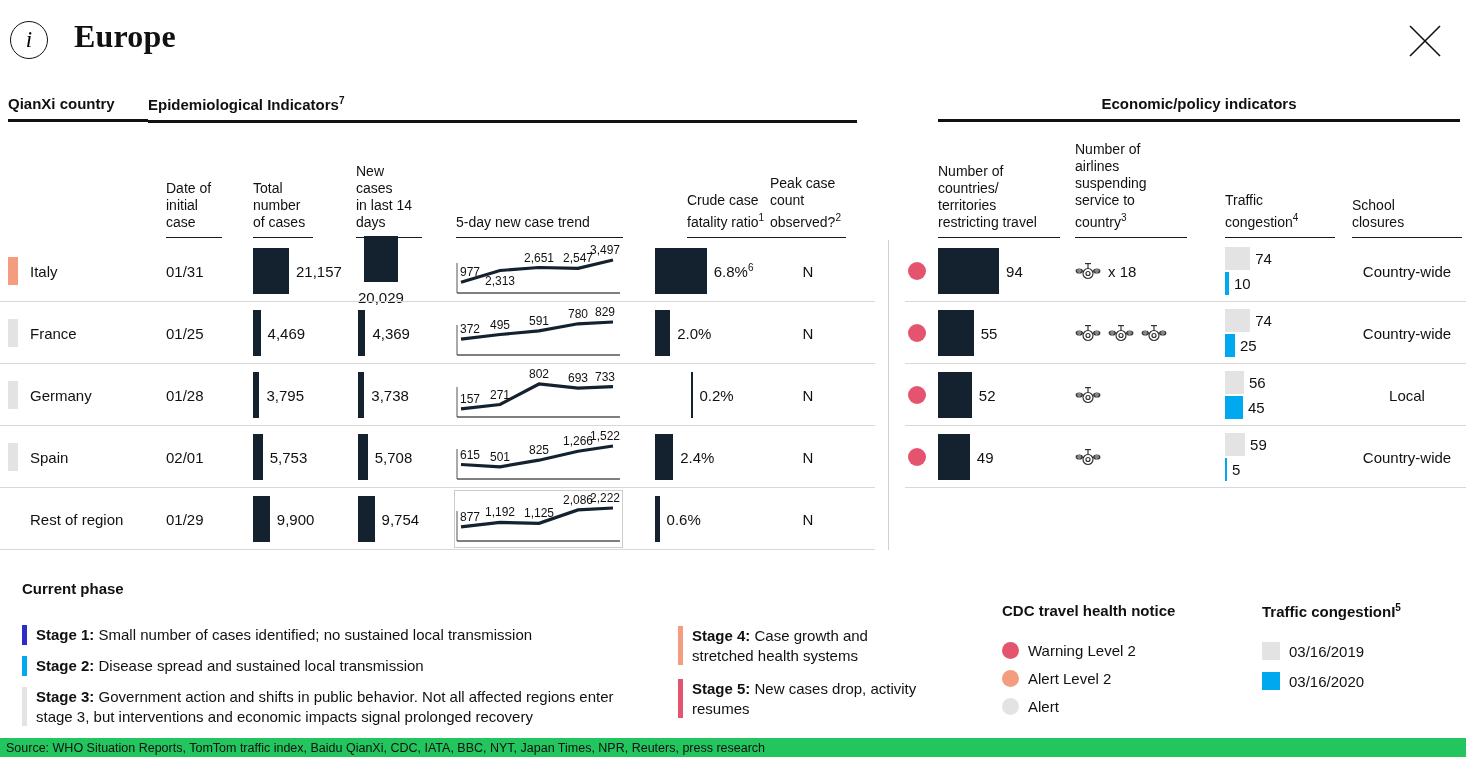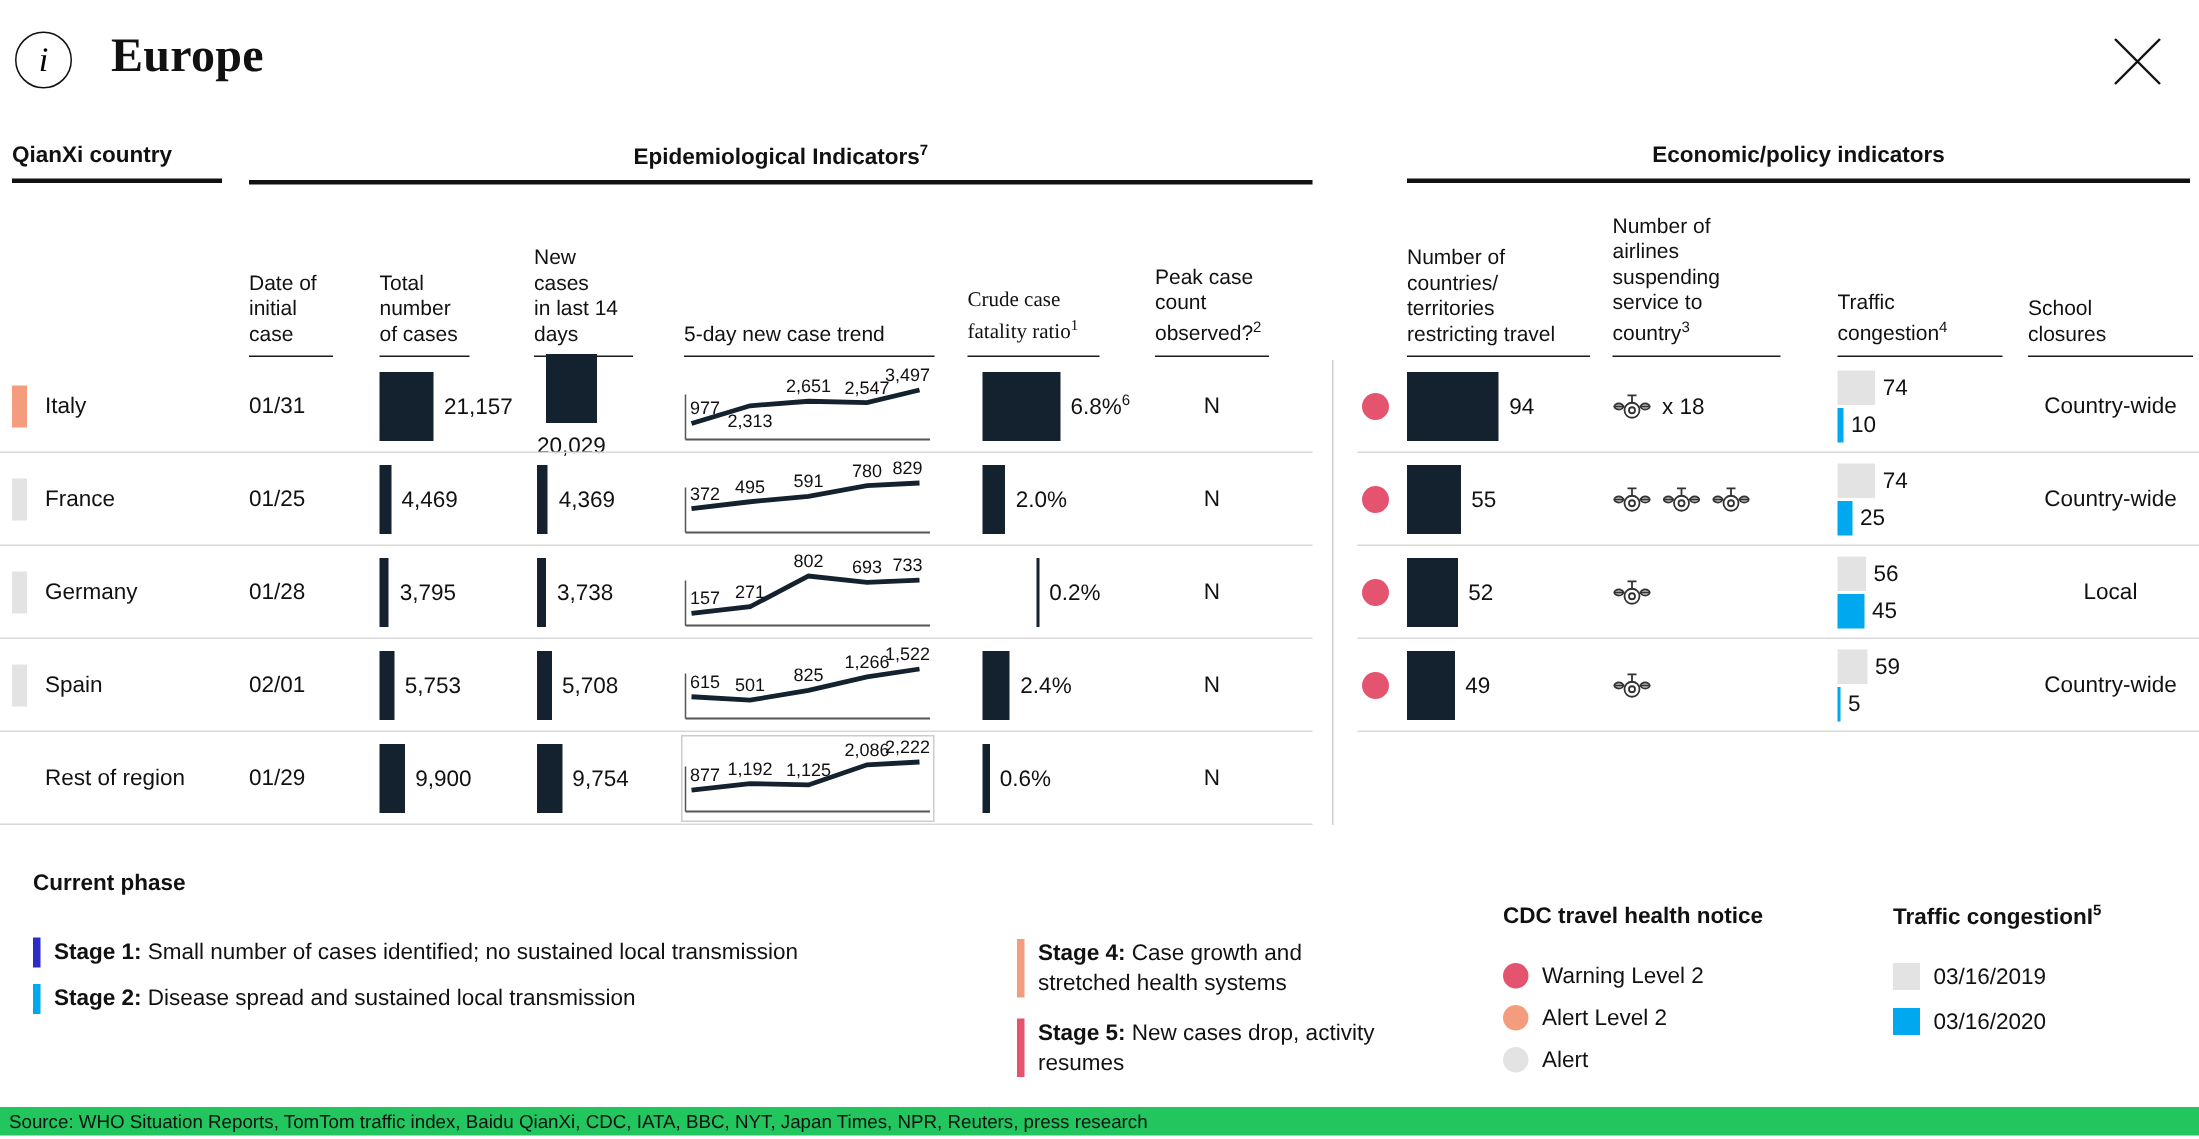--- a/index.html
+++ b/index.html
@@ -10,21 +10,21 @@
             border-radius:50%;display:flex;align-items:center;justify-content:center;
             font-family:"Liberation Serif",serif;font-style:italic;font-size:23px;background:#fff;cursor:pointer;}
   .page-title{position:absolute;left:74px;top:18px;font-family:"Liberation Serif",serif;
               font-weight:700;font-size:32px;letter-spacing:.2px;}
   .close-btn{position:absolute;left:1406px;top:22px;width:38px;height:38px;cursor:pointer;background:none;border:none;padding:0;}
   
   .sec{position:absolute;top:95px;}
   .sec-title{font-size:15px;font-weight:700;}
   .sec-rule{height:3px;background:#111;margin-top:7px;}
   #sec-country{left:8px;width:140px;}
-  #sec-epi{left:166px;width:709px;text-align:center;}
+  #sec-epi{left:148px;width:709px;text-align:left;}
   #sec-econ{left:938px;width:522px;text-align:center;}
   
   .colheads{position:absolute;left:0;top:128px;width:1466px;height:110px;}
   .colhead{position:absolute;bottom:0;font-size:14px;line-height:17px;white-space:pre-line;
            border-bottom:1px solid #1a1a1a;padding-bottom:6px;margin-top:36px;}
   sup{font-size:10px;}
   
   #rows{position:absolute;left:0;top:240px;width:1466px;}
   .row{position:relative;height:62px;}
   .cell{position:absolute;top:50%;transform:translateY(-50%);font-size:15px;}
@@ -90,21 +90,21 @@
     <div class="colhead" style="left:166px;width:56px;"><span>Date of
 initial
 case</span></div>
     <div class="colhead" style="left:253px;width:60px;"><span>Total
 number
 of cases</span></div>
     <div class="colhead" style="left:356px;width:66px;"><span>New cases
 in last 14
 days</span></div>
     <div class="colhead" style="left:456px;width:167px;"><span>5-day new case trend</span></div>
-    <div class="colhead" style="left:645px;width:88px;font-family:Liberation Serif, serif;"><span>Crude case
+    <div class="colhead" style="left:687px;width:88px;"><span>Crude case
 fatality ratio</span><sup>1</sup></div>
     <div class="colhead" style="left:770px;width:76px;"><span>Peak case
 count
 observed?</span><sup>2</sup></div>
     <div class="colhead" style="left:938px;width:122px;"><span>Number of
 countries/
 territories
 restricting travel</span></div>
     <div class="colhead" style="left:1075px;width:112px;"><span>Number of
 airlines
@@ -426,20 +426,24 @@
 
   <div class="lg-title" style="left:22px;top:580px;">Current phase</div>
   <div class="stage" style="left:22px;top:625px;">
     <span class="stage-bar hb1" style="background: rgb(46, 44, 199);"></span>
     <span><b>Stage 1:</b> <span>Small number of cases identified; no sustained local transmission</span></span>
   </div>
   <div class="stage" style="left:22px;top:656px;">
     <span class="stage-bar hb1" style="background: rgb(0, 168, 239);"></span>
     <span><b>Stage 2:</b> <span>Disease spread and sustained local transmission</span></span>
   </div>
+  <div class="stage" style="left:22px;top:687px;width:600px;">
+    <span class="stage-bar hb2" style="background: rgb(227, 227, 227);"></span>
+    <span><b>Stage 3:</b> <span>Government action and shifts in public behavior. Not all affected regions enter stage 3, but interventions and economic impacts signal prolonged recovery</span></span>
+  </div>
   <div class="stage" style="left:678px;top:626px;width:255px;">
     <span class="stage-bar hb2" style="background: rgb(244, 157, 126);"></span>
     <span><b>Stage 4:</b> <span>Case growth and stretched health systems</span></span>
   </div>
   <div class="stage" style="left:678px;top:679px;width:250px;">
     <span class="stage-bar hb2" style="background: rgb(228, 84, 111);"></span>
     <span><b>Stage 5:</b> <span>New cases drop, activity resumes</span></span>
   </div>
 
   <div class="lg-title" style="left:1002px;top:602px;">CDC travel health notice</div>

